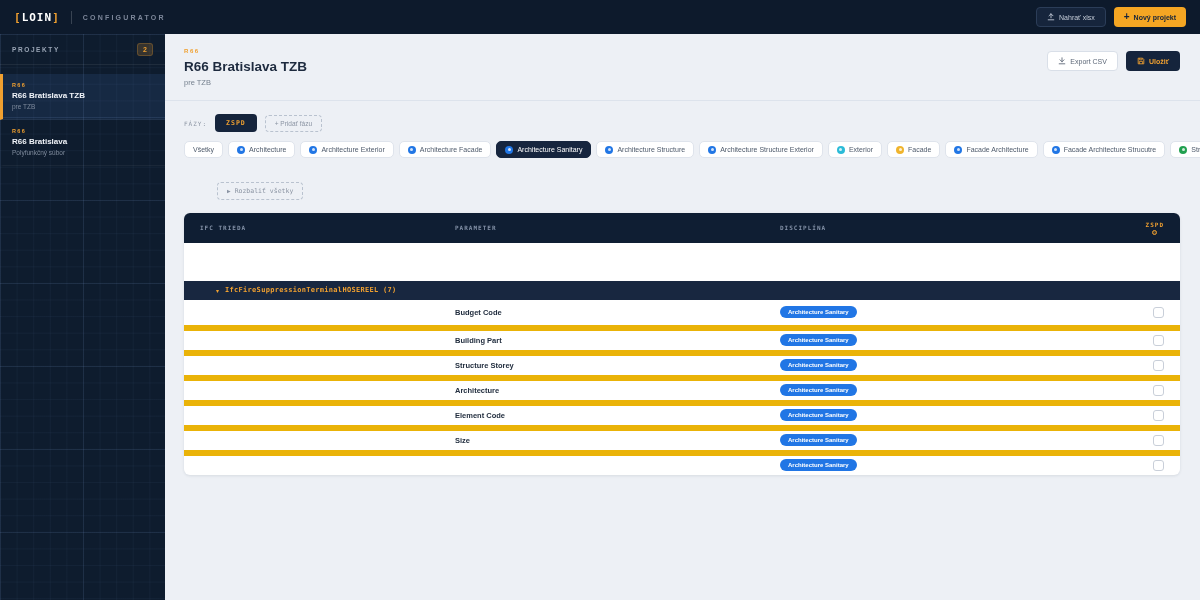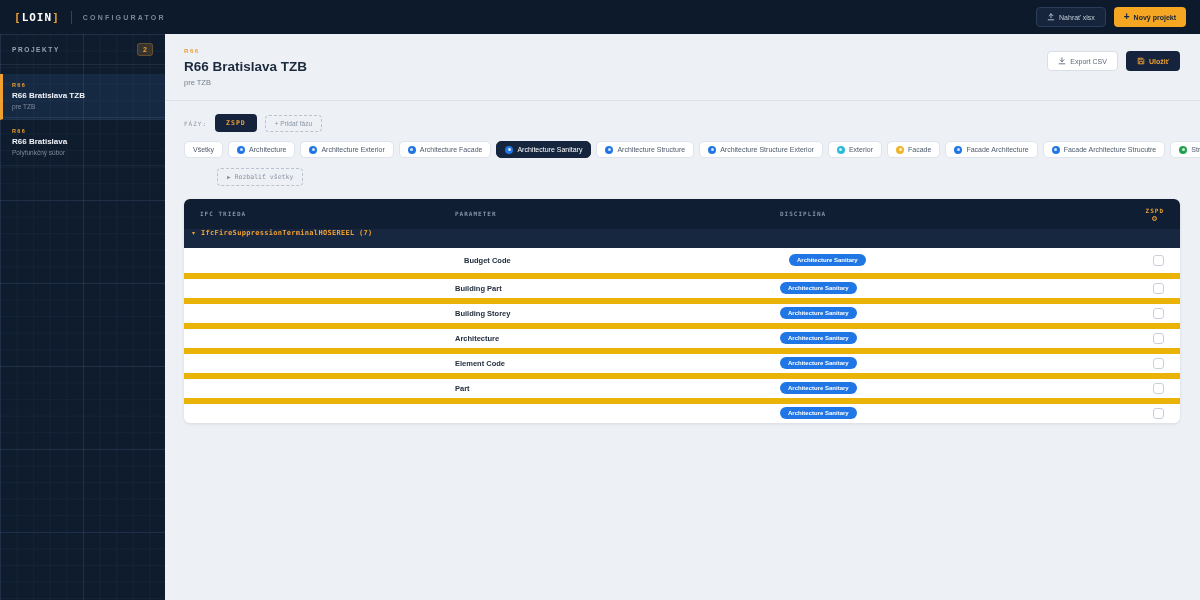--- a/index.html
+++ b/index.html
@@ -56,36 +56,36 @@
   .btn-dashed { border:1px dashed #b9c2cf; border-radius:4px; background:transparent; color:#8b94a3; cursor:pointer; display:inline-flex; align-items:center; gap:4px; }
   .btn-add-phase { padding:4px 9px; font-size:6.5px; }
 
   .chips-row { margin-top:9px; display:flex; align-items:center; gap:5px; }
   .chip { display:inline-flex; align-items:center; gap:4px; background:#fff; border:1px solid #dfe4ec; border-radius:5px; padding:0 8px; height:17px; font-size:7px; color:#4e5a6b; cursor:pointer; white-space:nowrap; }
   .chip.selected { background:#16253e; border-color:#16253e; color:#fff; }
   .chip-dot { width:8px; height:8px; border-radius:50%; display:inline-flex; align-items:center; justify-content:center; flex-shrink:0; }
   .chip-dot-core { width:3px; height:3px; border-radius:50%; background:rgba(255,255,255,0.8); }
   .chips-divider { width:2px; height:14px; background:#c3cad4; border-radius:1px; margin-left:2px; }
 
-  .expand-row { margin-top:7px;padding-left:33px; }
+  .expand-row { margin-top:21px;padding-left:33px; }
   .btn-expand { padding:4px 9px; font-family:"DejaVu Sans Mono", monospace; font-size:6.5px; }
   .expand-caret { font-size:6px; }
 
   
   .table-card { margin-top:13px; background:#fff; border-radius:6px; overflow:hidden; box-shadow:0 1px 3px rgba(20,35,60,0.10); }
   .t-grid { display:grid; grid-template-columns:255px 325px 1fr 50px; padding:0 16px; align-items:center; }
   .t-head { background:#0f1e33; height:30px; }
   .t-head .th { font-family:"DejaVu Sans Mono", monospace; font-size:6px; font-weight:bold; letter-spacing:1px; color:#8492a8; }
   .th-zspd { justify-self:end; display:flex; flex-direction:column; align-items:center; gap:2px; color:#f0a030 !important; }
   .zspd-ring { width:5px; height:5px; border:1.5px solid #f0a030; border-radius:50%; background:rgba(240,160,48,0.25); }
-  .t-group { background:#182740; height:19px; display:flex; align-items:flex-start; gap:6px; padding:0 8px; cursor:pointer; }
+  .t-group { background:#182740; height:19px; display:flex; align-items:center; gap:6px; padding:0 32px; cursor:pointer;margin-top:38px; }
   .t-group-caret { color:#f0a030; font-size:6px; }
   .t-group-label { font-family:"DejaVu Sans Mono", monospace; font-weight:bold; font-size:7px; color:#f0a030; letter-spacing:0.3px; }
   .t-row { height:25px; border-top:6px solid #eab308; }
-  .t-row:first-of-type { border-top:none;margin-left:9px; }
+  .t-row:first-of-type { border-top:none; }
   .row-param { grid-column:2; font-size:7.5px; font-weight:bold; color:#222e3f; }
   .row-badge { grid-column:3; background:#2176e5; color:#fff; font-size:6px; font-weight:bold; padding:3px 8px; border-radius:8px; width:fit-content; line-height:1; }
   .row-check { grid-column:4; justify-self:end; width:11px; height:11px; border:1.5px solid #c9cfd9; border-radius:3px; background:#fff; cursor:pointer; }
 
   svg.ico { display:block; }
 </style>
 </head>
 <body>
 
 <header class="topbar">
@@ -284,39 +284,39 @@
     <span class="row-check"></span>
   </div>
 
   <div class="t-grid t-row">
     <span class="row-param">Building Part</span>
     <span class="row-badge">Architecture Sanitary</span>
     <span class="row-check"></span>
   </div>
 
   <div class="t-grid t-row">
-    <span class="row-param">Building Storey</span>
+    <span class="row-param">Structure Storey</span>
     <span class="row-badge">Architecture Sanitary</span>
     <span class="row-check"></span>
   </div>
 
   <div class="t-grid t-row">
     <span class="row-param">Architecture</span>
     <span class="row-badge">Architecture Sanitary</span>
     <span class="row-check"></span>
   </div>
 
   <div class="t-grid t-row">
     <span class="row-param">Element Code</span>
     <span class="row-badge">Architecture Sanitary</span>
     <span class="row-check"></span>
   </div>
 
   <div class="t-grid t-row">
-    <span class="row-param">Part</span>
+    <span class="row-param">Size</span>
     <span class="row-badge">Architecture Sanitary</span>
     <span class="row-check"></span>
   </div>
 
   <div class="t-grid t-row">
     <span class="row-badge">Architecture Sanitary</span>
     <span class="row-check"></span>
   </div>
 </div>
     </div>

